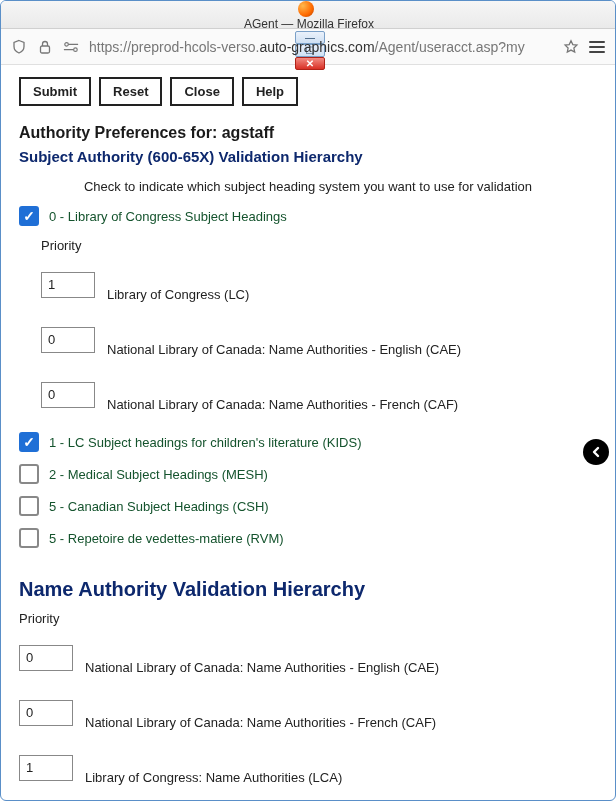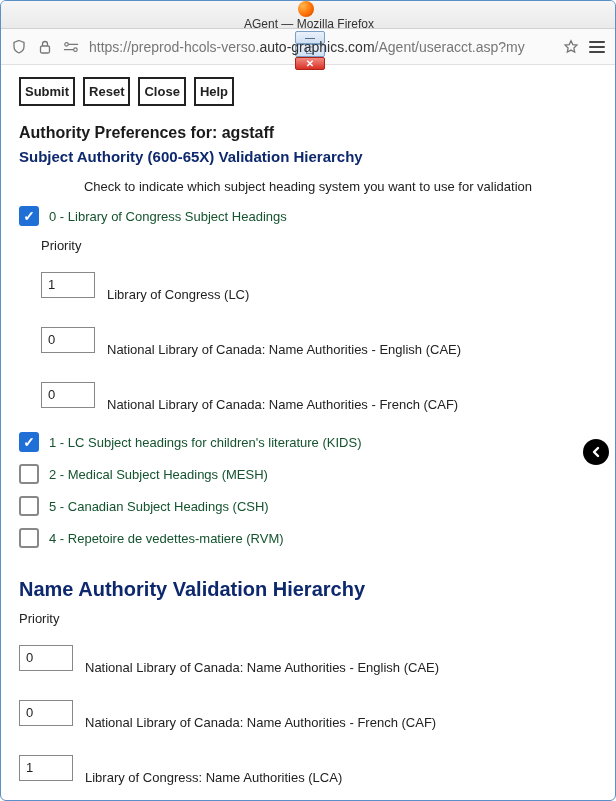--- a/index.html
+++ b/index.html
@@ -103,21 +103,21 @@
   .btnrow {
     display: flex;
     gap: 8px;
   }
   .btn {
     border: 2px solid #222;
     background: #fff;
     color: #222;
     font-weight: bold;
     font-size: 13px;
-    padding: 5px 4px;
+    padding: 5px 12px;
     cursor: pointer;
   }
 
   .section-h1 {
     font-weight: bold;
     font-size: 16px;
     color: #1a1a1a;
     margin: 18px 0 4px 0;
   }
   .section-h2 {
@@ -304,21 +304,21 @@
     <div class="check-label">2 - Medical Subject Headings (MESH)</div>
   </div>
 
   <div class="check-row">
     <div class="check"></div>
     <div class="check-label">5 - Canadian Subject Headings (CSH)</div>
   </div>
 
   <div class="check-row">
     <div class="check"></div>
-    <div class="check-label">4 - Repetoire de vedettes-matiere (RVM)</div>
+    <div class="check-label">5 - Repetoire de vedettes-matiere (RVM)</div>
   </div>
 
   <div class="section-h3">Name Authority Validation Hierarchy</div>
   <div class="priority-label left">Priority</div>
 
   <div class="prio-row left">
     <input class="prio-input" value="0" style="">
     <div class="prio-label">National Library of Canada: Name Authorities - English (CAE)</div>
   </div>
   <div class="prio-row left">

